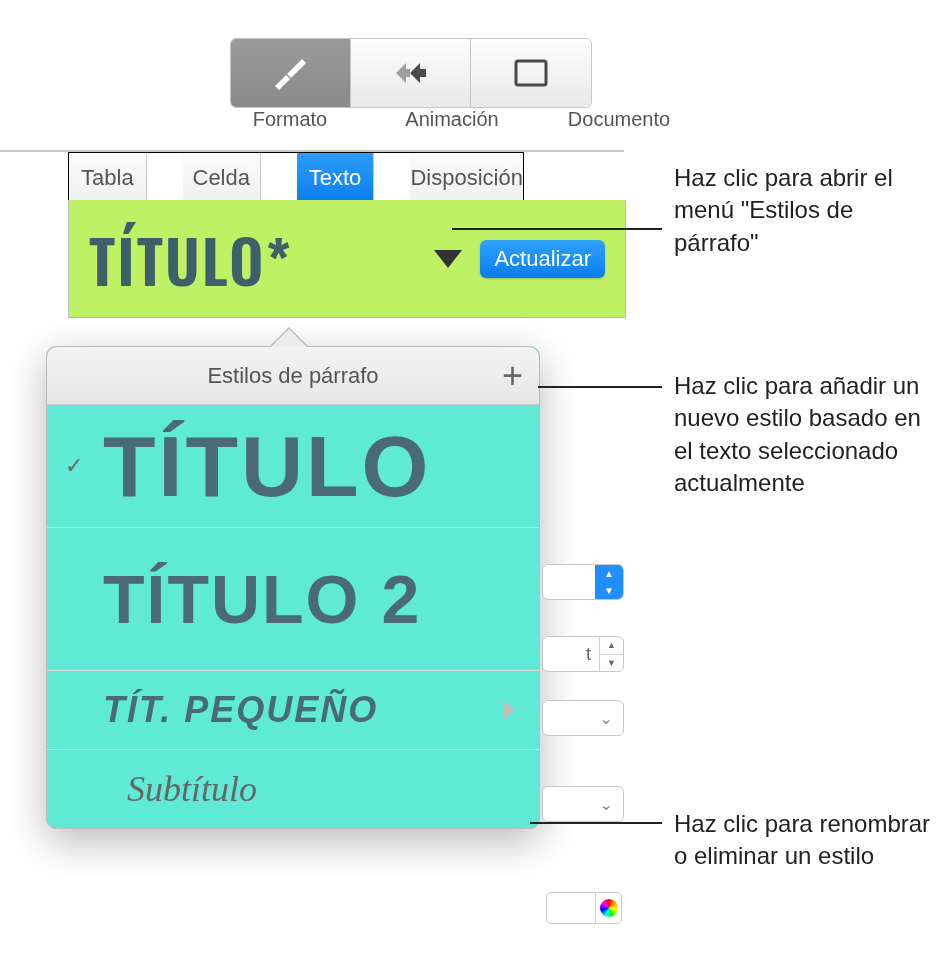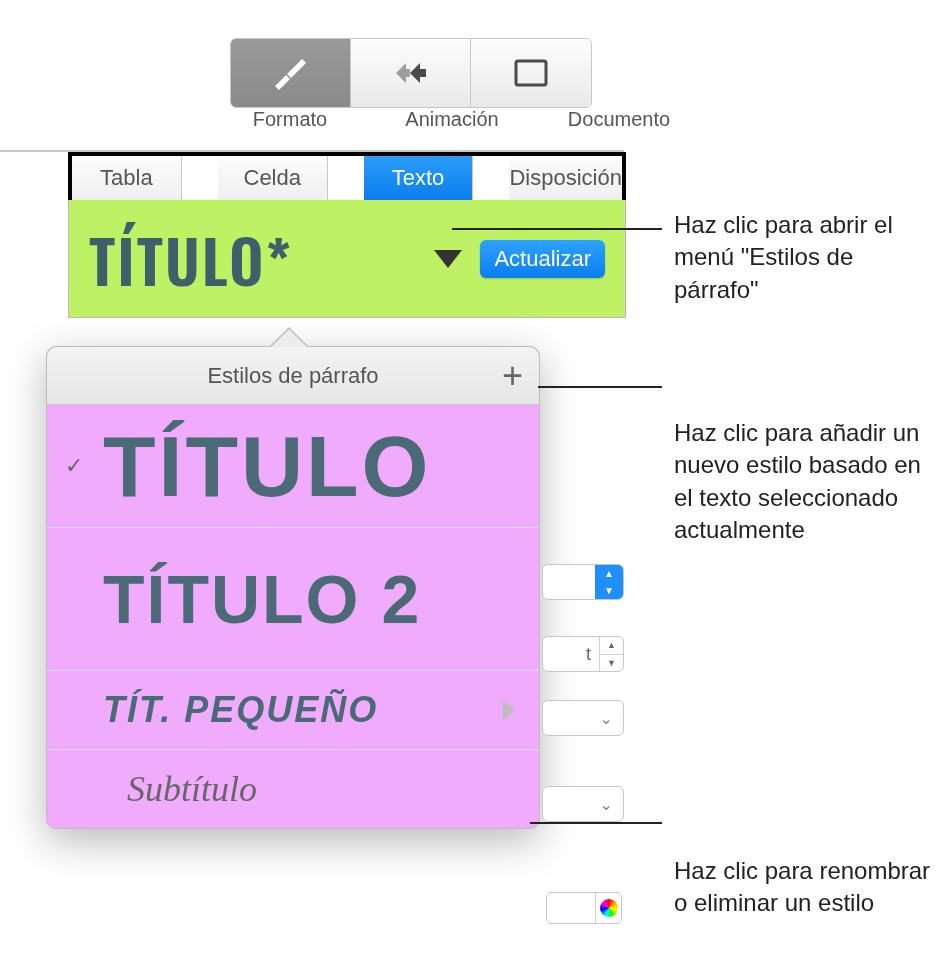--- a/index.html
+++ b/index.html
@@ -57,23 +57,23 @@
   .hrule {
     position: absolute;
     top: 150px; left: 0; right: 320px;
     height: 2px; background: #c7c7c7;
   }
 
   
   .segtabs {
     position: absolute;
     top: 152px; left: 68px;
-    width: 558px; height: 52px;
-    display: flex;
-    border: 4px solid #000000;
+    width: 456px; height: 52px;
+    display: flex;
+    border: 1px solid #000000;
     gap: 36px;
   }
   .segtab {
     flex: 1;
     display: flex; align-items: center; justify-content: center;
     font-size: 22px;
     color: #555;
     background: linear-gradient(#fcfcfc,#efefef);
     border-right: 1px solid #c7c7c7;
   }
@@ -121,21 +121,21 @@
     border: none;
     border-radius: 6px;
     box-shadow: 0 1px 2px rgba(0,0,0,.2);
   }
 
   
   .popover {
     position: absolute;
     top: 346px; left: 46px;
     width: 494px;
-    background: #f0abfc;
+    background: #5eead4;
     border: 1px solid #bcbcbc;
     border-radius: 10px;
     box-shadow: 0 12px 40px rgba(0,0,0,.28);
   }
   .caret-outer {
     position: absolute;
     top: -20px; left: 220px;
     width: 0; height: 0;
     border-left: 22px solid transparent;
     border-right: 22px solid transparent;
@@ -250,21 +250,20 @@
   .colorwell .wheel{flex:1;display:flex;align-items:center;justify-content:center;border-left:1px solid #d0d0d0;}
   .wheelc{width:18px;height:18px;border-radius:50%;background:conic-gradient(red,orange,yellow,lime,cyan,blue,magenta,red);}
 
   
   .callout {
     position: absolute;
     font-size: 24px;
     color: #222;
     line-height: 1.35;
     max-width: 270px;
-    margin-top: 47px;
   }
   .leader {
     position: absolute;
     height: 2px;
     background: #222;
   }
 </style>
 </head>
 <body>
 

